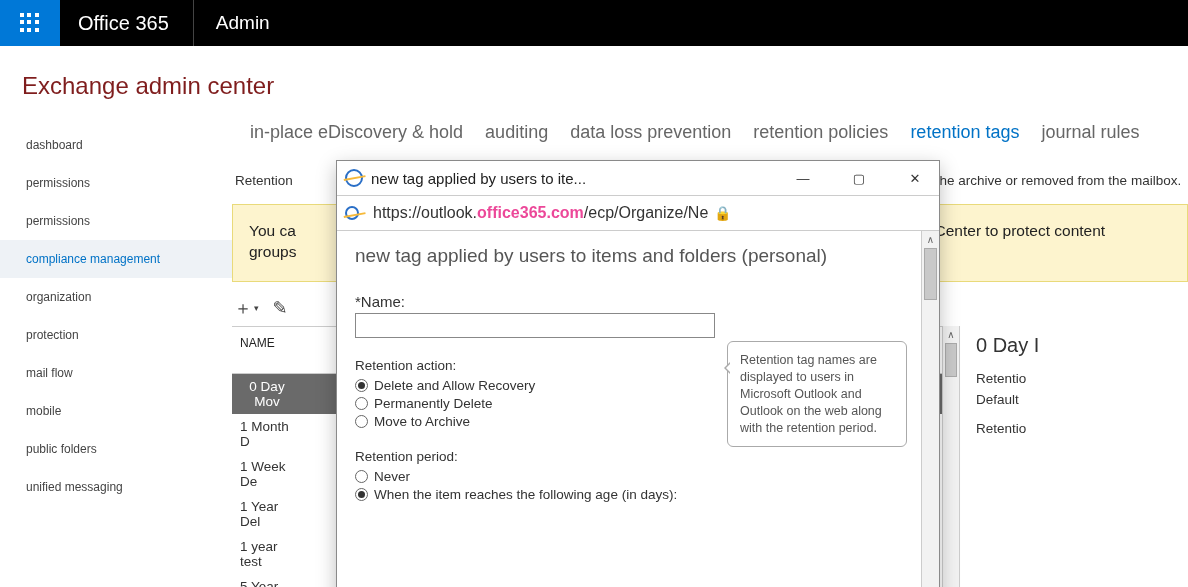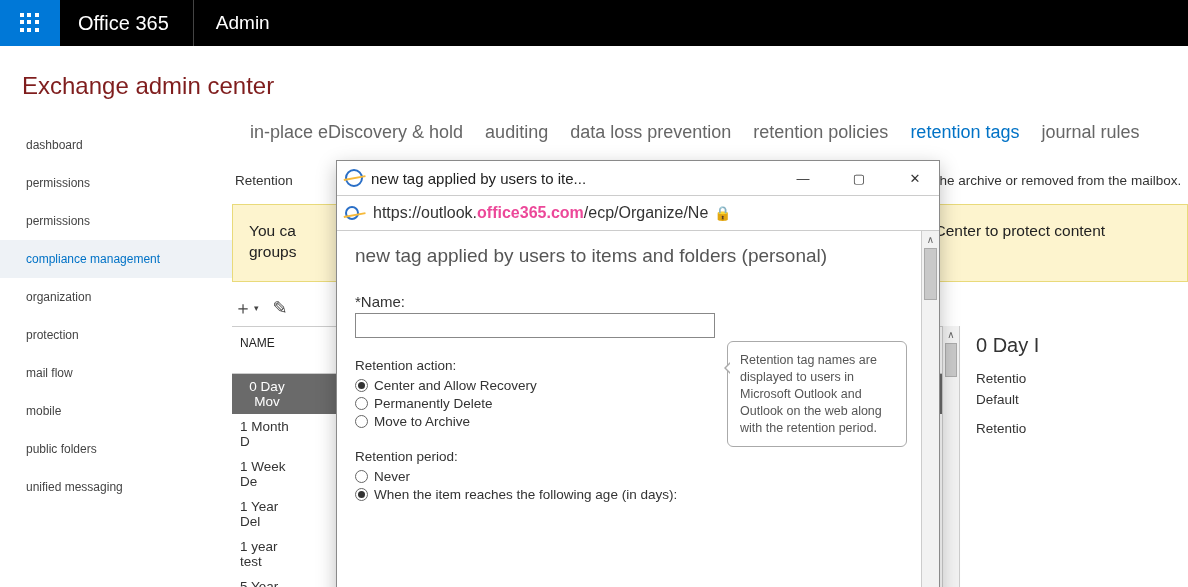--- a/index.html
+++ b/index.html
@@ -223,21 +223,21 @@
 
   <div class="popup-body">
     <div class="pb-title">new tag applied by users to items and folders (personal)</div>
 
     <div class="fld-lbl">*Name:</div>
     <input class="fld-input" value="" style="">
 
     <div class="section-lbl">Retention action:</div>
     <div class="radio-row">
       <span class="radio checked"></span>
-      <span>Center and Allow Recovery</span>
+      <span>Delete and Allow Recovery</span>
     </div>
     <div class="radio-row">
       <span class="radio"></span>
       <span>Permanently Delete</span>
     </div>
     <div class="radio-row">
       <span class="radio"></span>
       <span>Move to Archive</span>
     </div>
 

